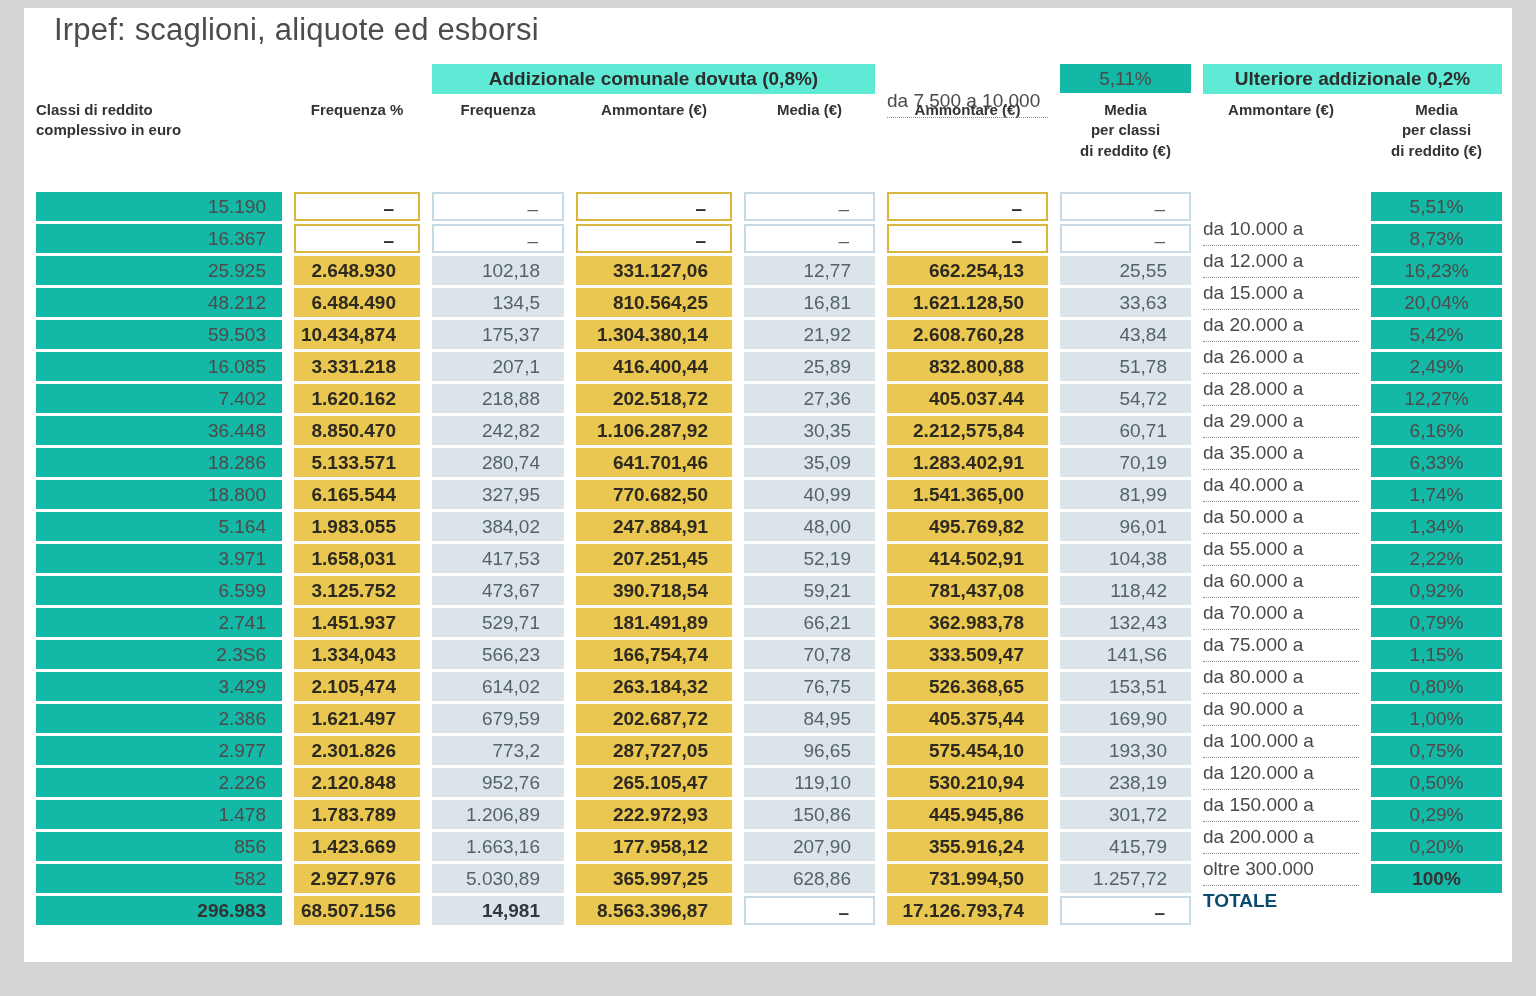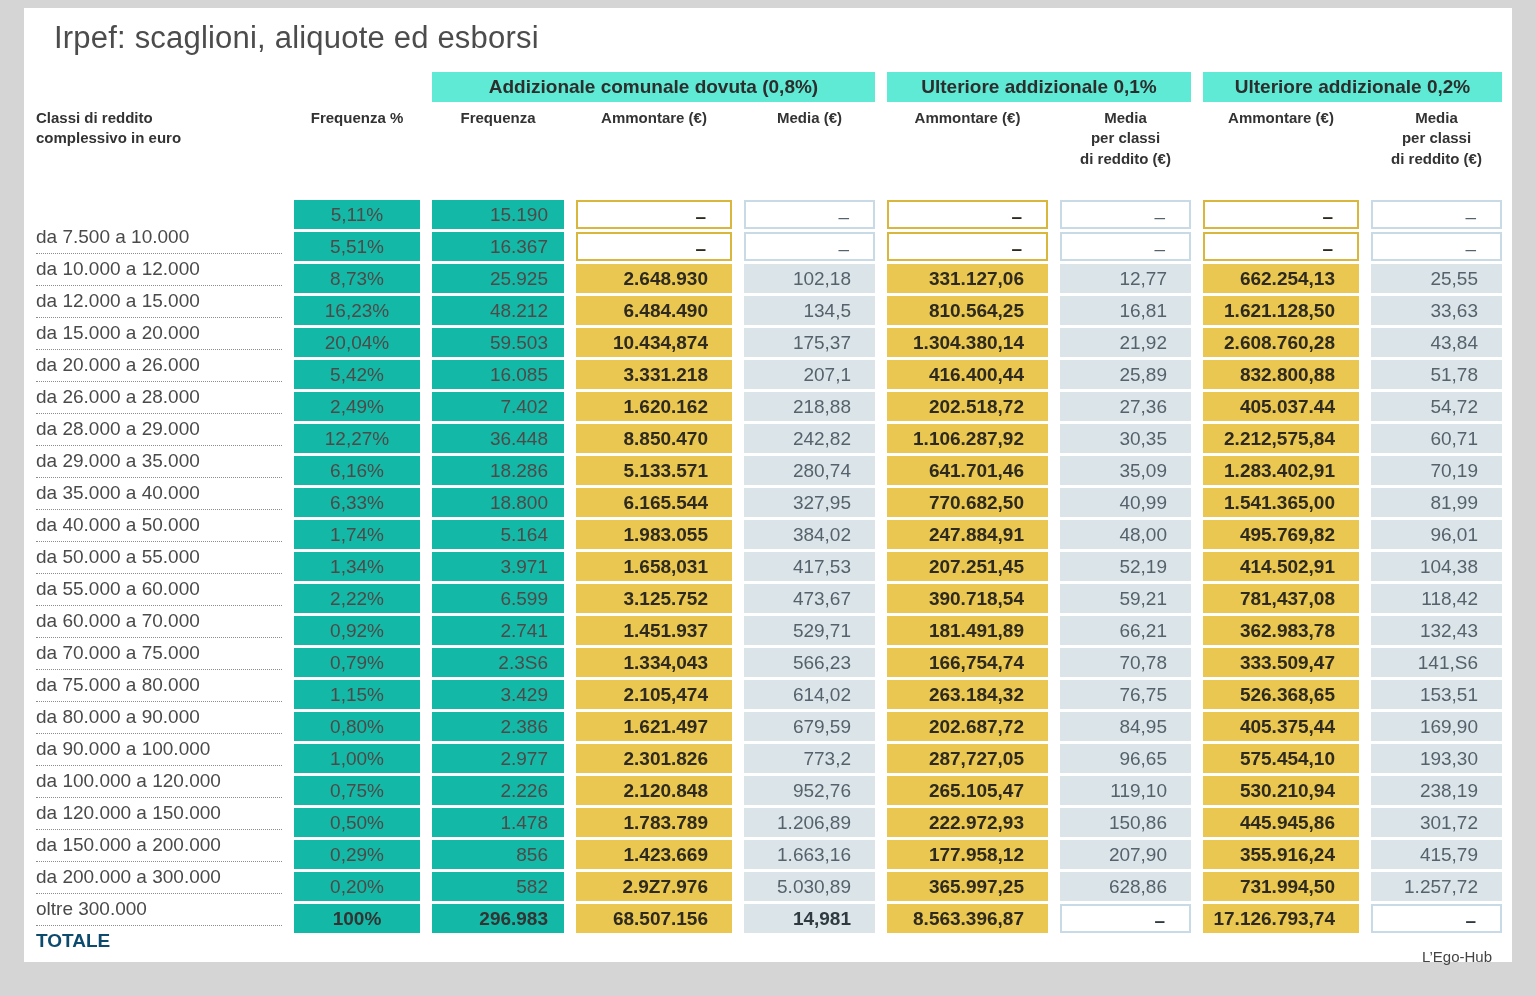--- a/index.html
+++ b/index.html
@@ -7,21 +7,21 @@
     width:1536px;height:996px;
     background:#d5d5d5;
     font-family:"Liberation Sans", sans-serif;
     overflow:hidden;
   }
   .card{
     position:absolute;left:24px;top:8px;
     width:1488px;height:954px;
     background:#ffffff;
     box-sizing:border-box;
-    padding:8px 10px 10px 10px;
+    padding:0 10px 10px 10px;
   }
   .title{
     font-size:31px;color:#4c4c4c;font-weight:400;
     letter-spacing:0.2px;
     margin:4px 0 16px 20px;
   }
   .grid{
     display:grid;
     grid-template-columns:246px 126px 132px 156px 131px 161px 131px 156px 131px;
     grid-template-rows:36px 92px;
@@ -95,21 +95,20 @@
 </style>
 </head>
 <body>
 
 <div class="card">
   <div class="title">Irpef: scaglioni, aliquote ed esborsi</div>
 
   <div class="grid">
     <div class="gh-spacer"></div>
     <div class="group-header gh1">Addizionale comunale dovuta (0,8%)</div>
-    <div class="group-header gh2">Ulteriore addizionale 0,1%</div>
     <div class="group-header gh3">Ulteriore addizionale 0,2%</div>
 
     <div class="col-header ch1">Classi di reddito
 complessivo in euro</div>
     <div class="col-header ch2">Frequenza %</div>
     <div class="col-header ch3">Frequenza</div>
     <div class="col-header ch4">Ammontare (€)</div>
     <div class="col-header ch5">Media (€)</div>
     <div class="col-header ch6">Ammontare (€)</div>
     <div class="col-header ch7">Media
@@ -322,14 +321,13 @@
       <div class="cell c-pink c-center total">100%</div>
       <div class="cell c-pink c-right total">296.983</div>
       <div class="cell c-gold total">68.507.156</div>
       <div class="cell c-blue total">14,981</div>
       <div class="cell c-gold total">8.563.396,87</div>
       <div class="cell c-blue empty-blue total">–</div>
       <div class="cell c-gold total">17.126.793,74</div>
       <div class="cell c-blue empty-blue total">–</div>
     </div>
 
-  <div class="footer">L’Ego-Hub</div>
 </div>
 
 </body></html>

